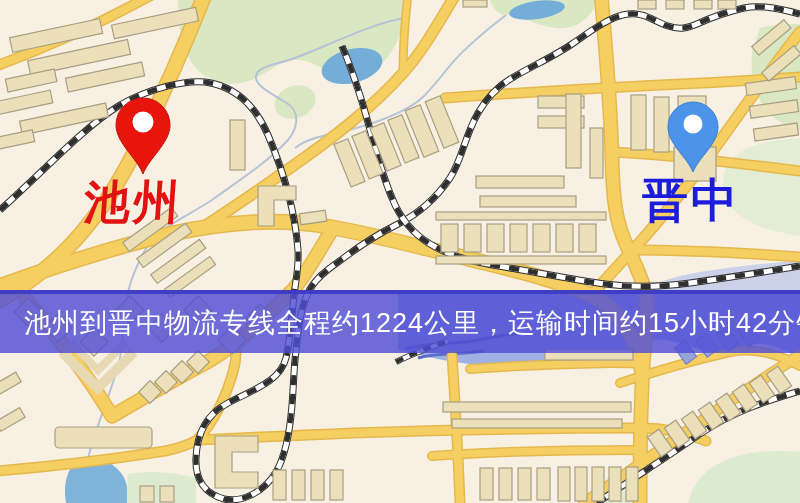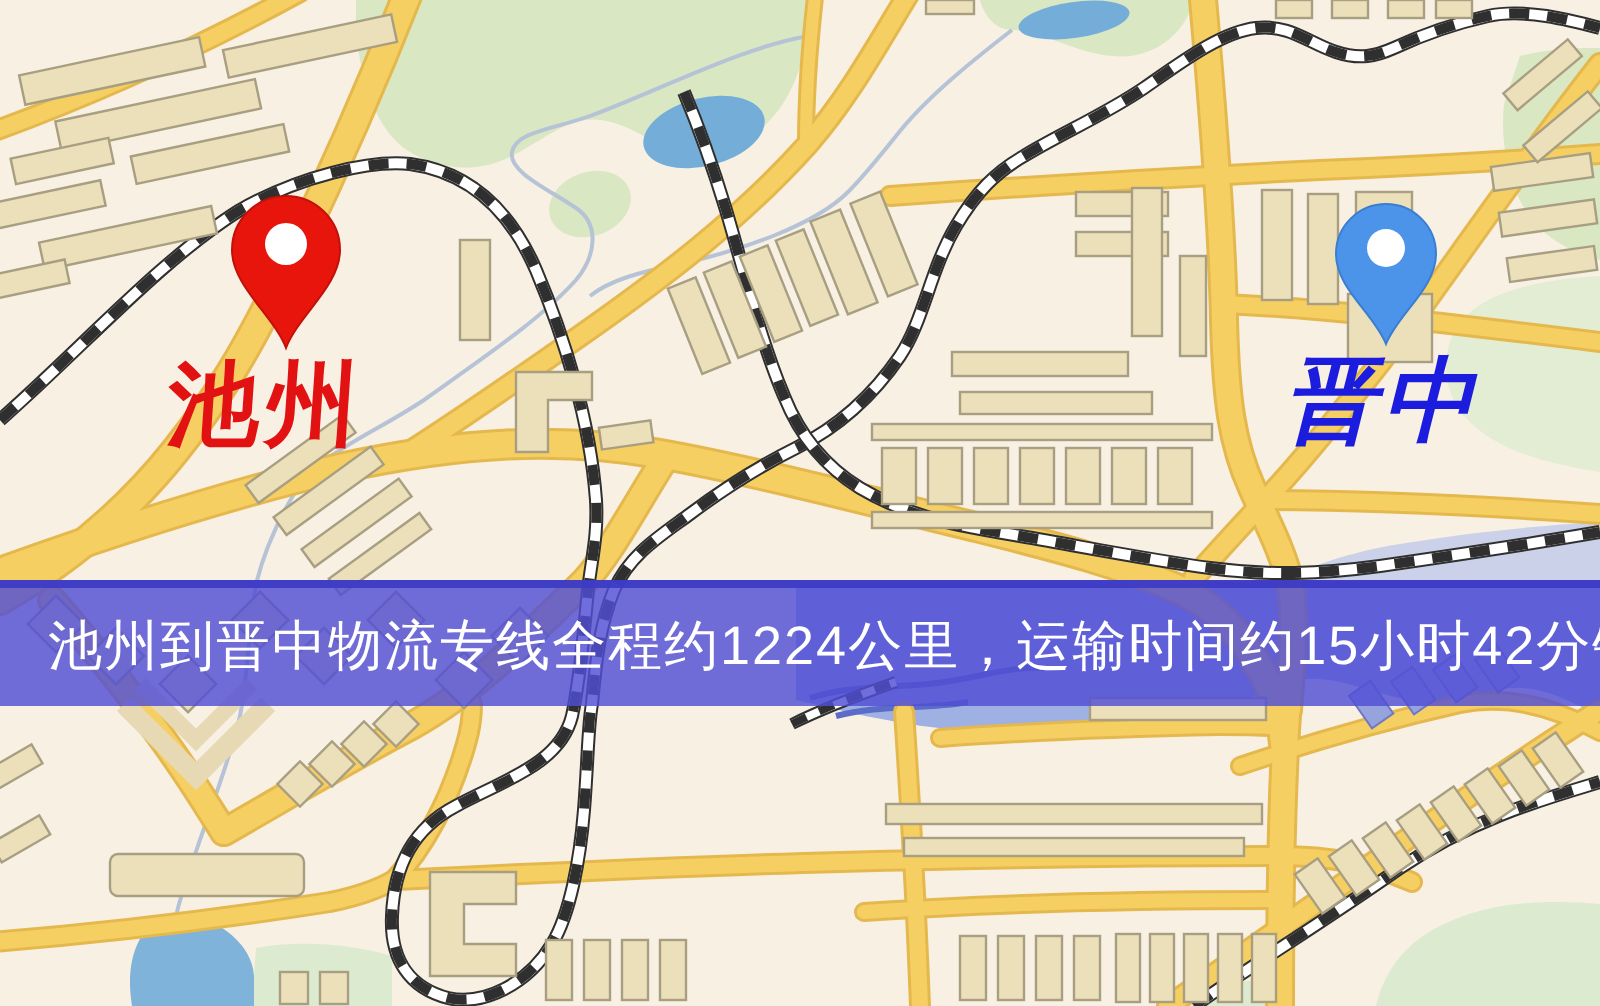--- a/index.html
+++ b/index.html
@@ -2,21 +2,21 @@
 <html><head>
 <meta charset="utf-8">
 <style>
   html,body{margin:0;padding:0;background:#ddd;}
   .stage{position:relative;width:800px;height:503px;overflow:hidden;
          font-family:"Liberation Sans","DejaVu Sans",sans-serif;background:#f7f0e3;}
   .stage svg{position:absolute;left:0;top:0;}
   .map-label{position:absolute;font-weight:bold;font-size:46px;line-height:1;
              letter-spacing:3px;white-space:nowrap;user-select:none;}
   #label-origin{left:84px;top:179px;color:#e21212;transform:skewX(-4deg);}
-  #label-destination{left:642px;top:177px;color:#1c1cdf;font-style:italic;}
+  #label-destination{left:642px;top:177px;color:#1c1cdf;}
   .banner{position:absolute;left:0;top:290px;width:800px;height:63px;
           background:rgba(80,78,213,0.82);border-top:4px solid rgba(60,58,196,0.9);
           box-sizing:border-box;}
   .banner-text{position:absolute;left:24px;top:0;height:59px;line-height:59px;
                color:#ffffff;font-size:27px;letter-spacing:1px;white-space:nowrap;}
 </style>
 </head>
 <body>
 
 <div class="stage">

